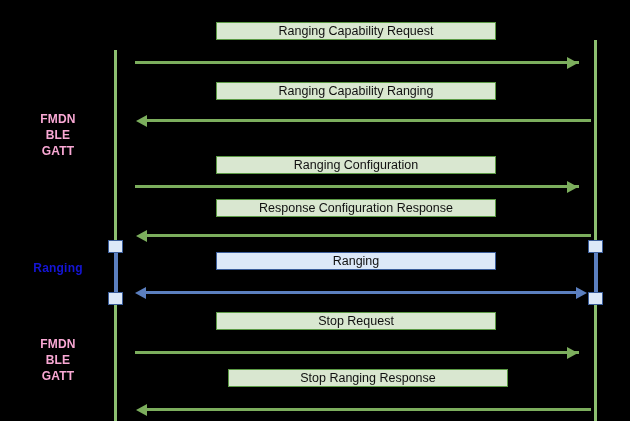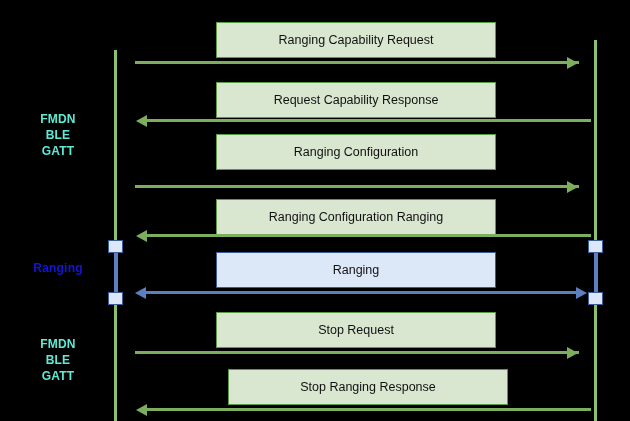--- a/index.html
+++ b/index.html
@@ -28,33 +28,33 @@
   
   .phase-label {
     position: absolute;
     text-align: center;
     font-size: 12px;
     font-weight: bold;
     line-height: 16px;
     letter-spacing: 0.2px;
     white-space: pre-line;
   }
-  .phase-label.green { color: #5eead4; }
+  .phase-label.green { color: #f9a8d4; }
   .phase-label.blue  { color: #1515d6; }
 
   #phase-label-0 { left: 18px; top: 111px; width: 80px; }
   #phase-label-1 { left: 18px; top: 260px; width: 80px; }
   #phase-label-2 { left: 18px; top: 336px; width: 80px; }
 
   
   .msg-box {
     position: absolute;
     left: 216px;
     width: 280px;
-    height: 36px;
+    height: 18px;
     box-sizing: border-box;
     display: flex;
     align-items: center;
     justify-content: center;
     font-size: 12.5px;
     color: #111111;
   }
   .msg-box.green {
     background: #d9e7d0;
     border: 1px solid #5b9a44;
@@ -128,29 +128,29 @@
   <div class="phase-label blue" id="phase-label-1">Ranging</div>
 
   <div class="phase-label green" id="phase-label-2">FMDN
 BLE
 GATT</div>
 
   <div class="msg-box green" style="top:22px;">Ranging Capability Request</div>
   <div class="arrow-line green" style="left:135px; top:61px; width:444px;"></div>
   <div class="arrow-head green right" style="left:567px; top:56.5px;"></div>
 
-  <div class="msg-box green" style="top:82px;">Request Capability Response</div>
+  <div class="msg-box green" style="top:82px;">Ranging Capability Ranging</div>
   <div class="arrow-line green" style="left:147px; top:119px; width:444px;"></div>
   <div class="arrow-head green left" style="left:136px; top:114.5px;"></div>
 
-  <div class="msg-box green" style="top:134px;">Ranging Configuration</div>
+  <div class="msg-box green" style="top:156px;">Ranging Configuration</div>
   <div class="arrow-line green" style="left:135px; top:185px; width:444px;"></div>
   <div class="arrow-head green right" style="left:567px; top:180.5px;"></div>
 
-  <div class="msg-box green" style="top:199px;">Ranging Configuration Ranging</div>
+  <div class="msg-box green" style="top:199px;">Response Configuration Response</div>
   <div class="arrow-line green" style="left:147px; top:234px; width:444px;"></div>
   <div class="arrow-head green left" style="left:136px; top:229.5px;"></div>
 
   <div class="activation-bar" style="left:113.5px; top:246px; height:52px;"></div>
   <div class="activation-node" style="left:108px; top:240px;"></div>
   <div class="activation-node" style="left:108px; top:292px;"></div>
 
   <div class="activation-bar" style="left:593.5px; top:246px; height:52px;"></div>
   <div class="activation-node" style="left:588px; top:240px;"></div>
   <div class="activation-node" style="left:588px; top:292px;"></div>

